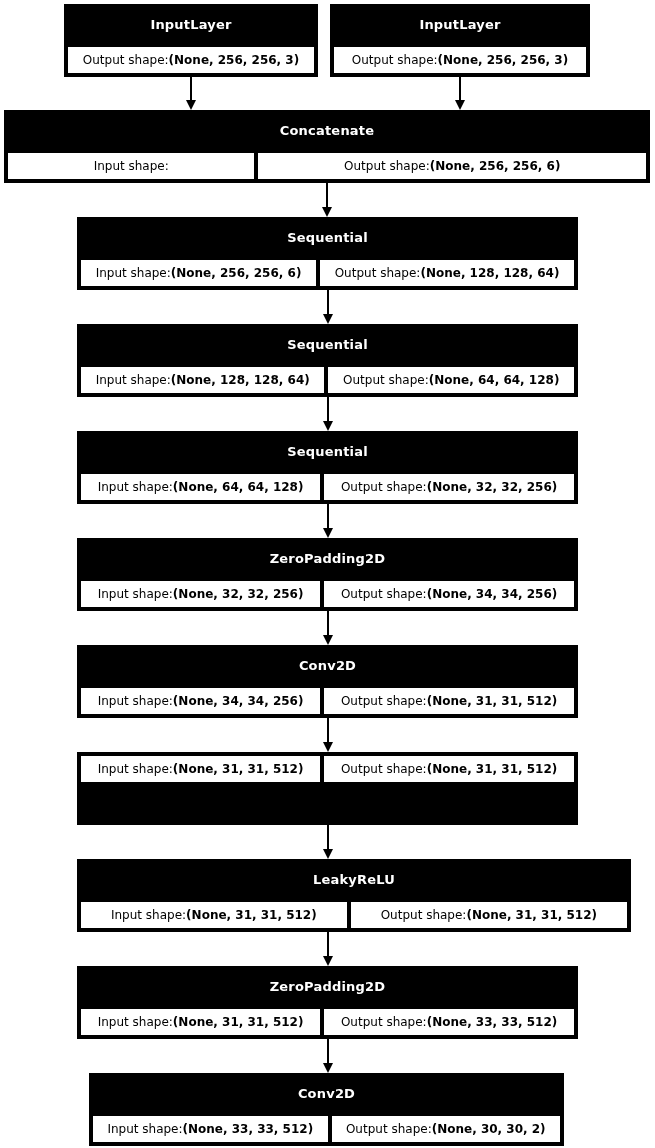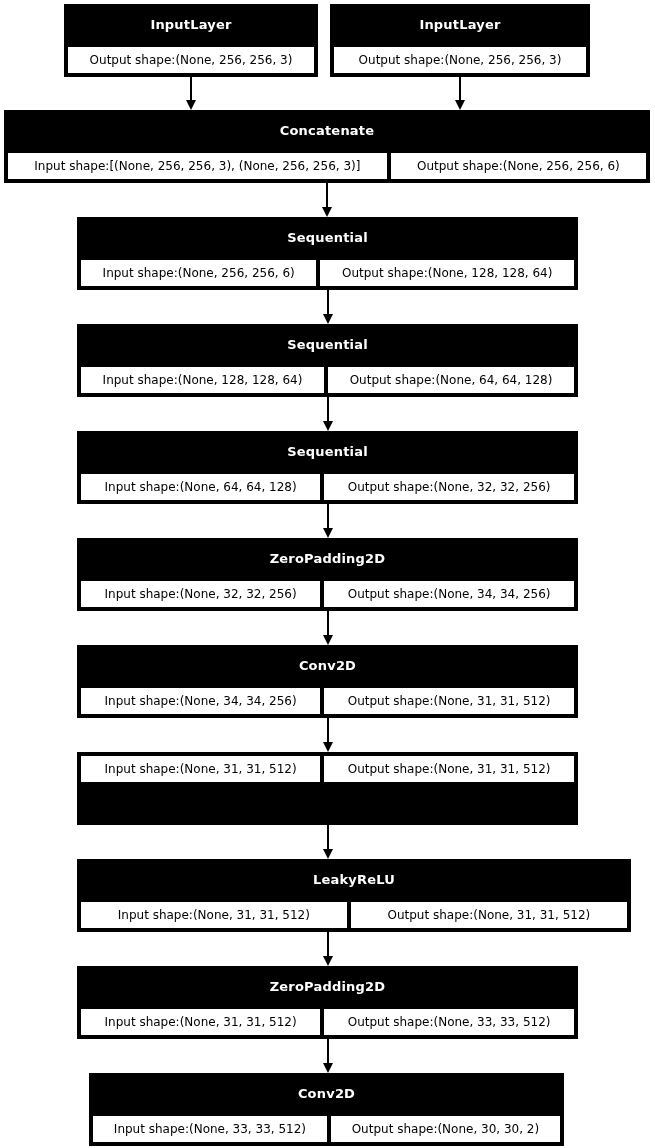--- a/index.html
+++ b/index.html
@@ -44,21 +44,21 @@
     display: flex;
     align-items: center;
     justify-content: center;
     white-space: nowrap;
     overflow: hidden;
     font-size: 12px;
     color: var(--cell-text, #000000);
     padding: 6px 5px;
     min-width: 0;
   }
-  .cell b { font-weight: normal; }
+  .cell b { font-weight: bold; }
   .edge-line {
     position: absolute;
     width: 2px;
     background: var(--edge-color, #000000);
   }
   .edge-arrowhead {
     position: absolute;
     width: 0;
     height: 0;
     border-left: 5px solid transparent;
@@ -86,21 +86,20 @@
           <span>Output shape: </span>
           <b>(None, 256, 256, 3)</b>
         </div>
       </div>
     </div>
     <div class="node" style="left: 4px; top: 110px; width: 646px;">
       <div class="node-title">Concatenate</div>
       <div class="shape-row">
         <div class="cell">
           <span>Input shape: </span>
-          <b>[(None, 256, 256, 3), (None, 256, 256, 3)]</b>
         </div>
         <div class="cell">
           <span>Output shape: </span>
           <b>(None, 256, 256, 6)</b>
         </div>
       </div>
     </div>
     <div class="node" style="left: 77px; top: 217px; width: 501px;">
       <div class="node-title">Sequential</div>
       <div class="shape-row">

